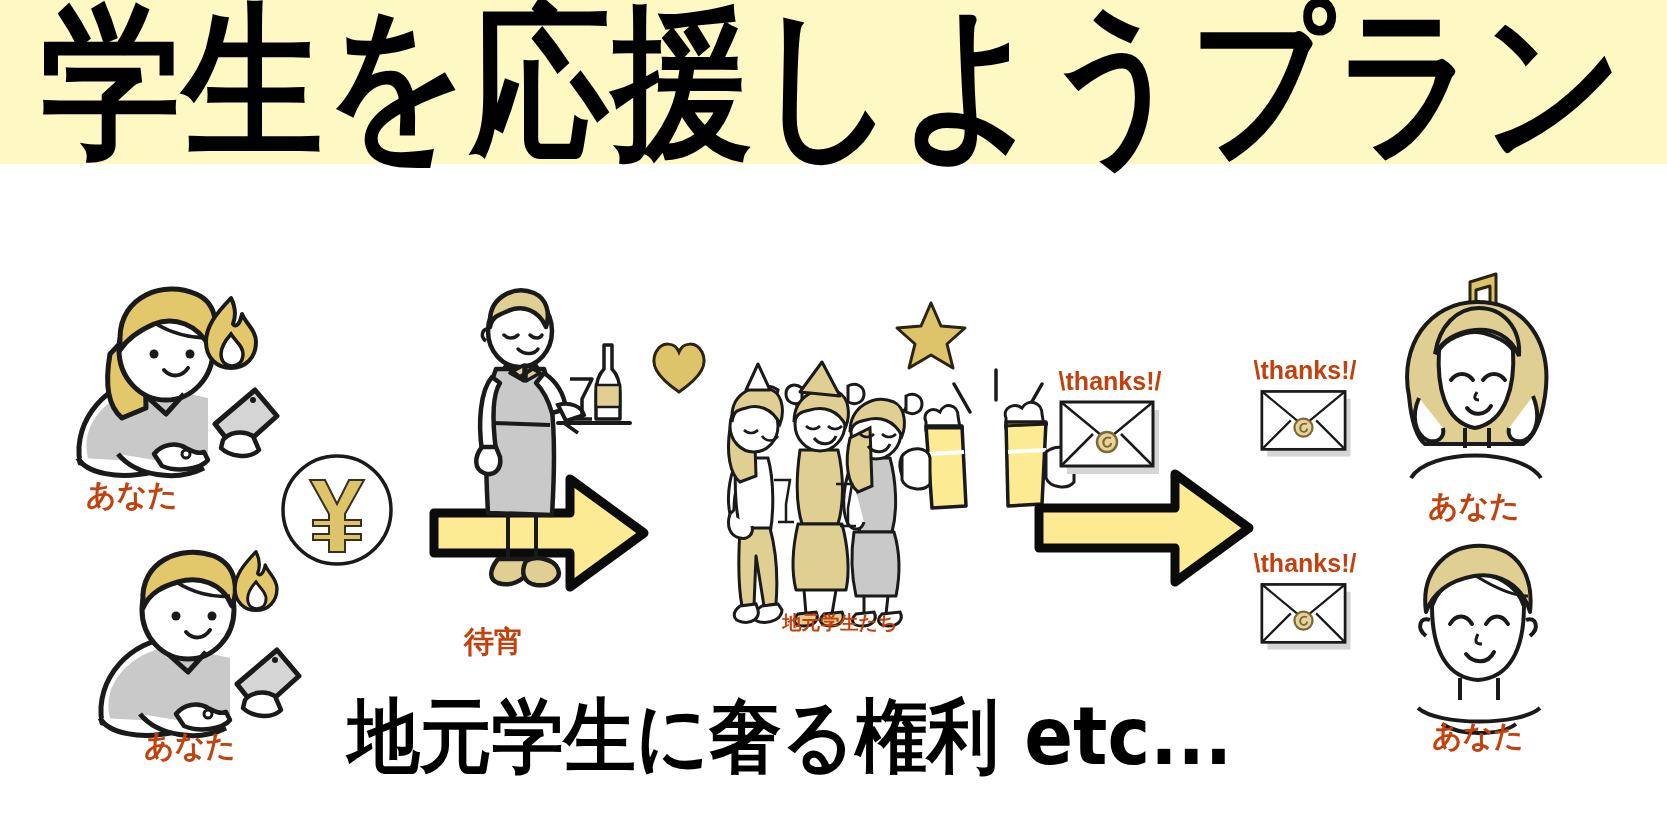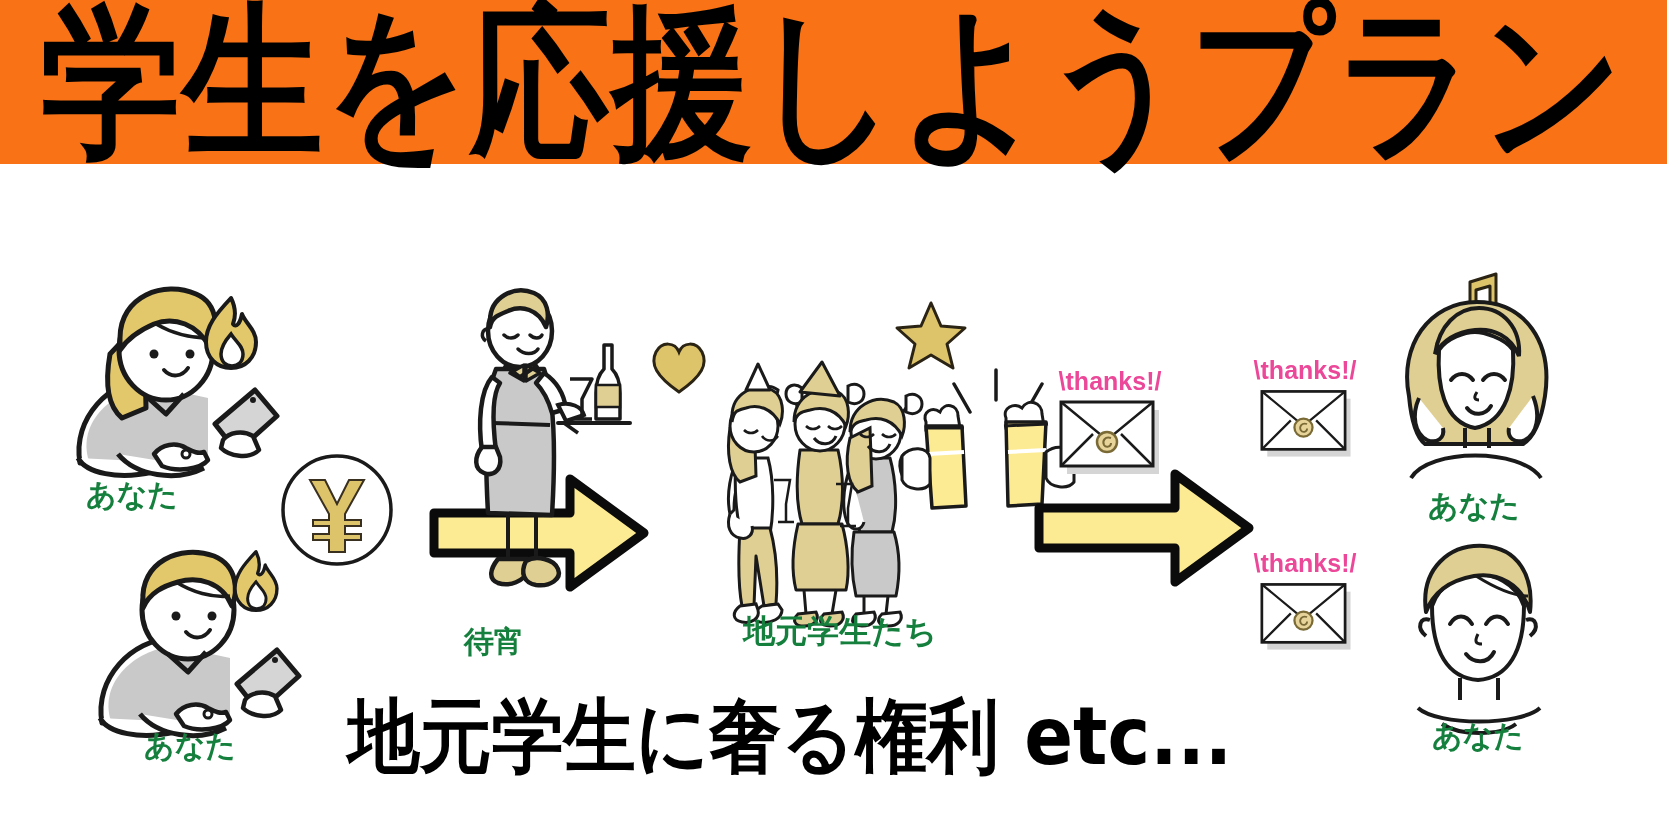--- a/index.html
+++ b/index.html
@@ -16,21 +16,21 @@
     height: 834px;
     background: #ffffff;
   }
 
   
   .banner {
     position: absolute;
     left: 0; top: 0;
     width: 1667px;
     height: 164px;
-    background: #f97316;
+    background: #fef9c3;
     display: flex;
     align-items: center;
     justify-content: center;
   }
   .banner-title {
     font-family: "DejaVu Sans", "Liberation Sans", sans-serif;
     font-weight: bold;
     font-size: 140px;
     line-height: 1;
     color: #000000;
@@ -47,34 +47,34 @@
     height: 606px;
     background: #ffffff;
   }
 
   .node { position: absolute; }
 
   .caption {
     position: absolute;
     font-family: Liberation Mono, monospace;
     font-weight: bold;
-    color: #15803d;
+    color: #c2410c;
     white-space: nowrap;
     text-align: center;
     transform: translateX(-50%);
   }
   .caption-md { font-size: 30px; }
-  .caption-sm { font-size: 32px; }
+  .caption-sm { font-size: 19px; }
 
   .thanks-label {
     position: absolute;
     font-family: "Liberation Sans", "DejaVu Sans", sans-serif;
     font-weight: bold;
     font-size: 25px;
-    color: #ec4899;
+    color: #c2410c;
     white-space: nowrap;
     transform: translateX(-50%);
   }
 
   .bottom-text {
     position: absolute;
     left: 50%;
     transform: translateX(-50%) scaleY(1.12);
     bottom: 30px;
     font-family: "DejaVu Sans", "Liberation Sans", sans-serif;

